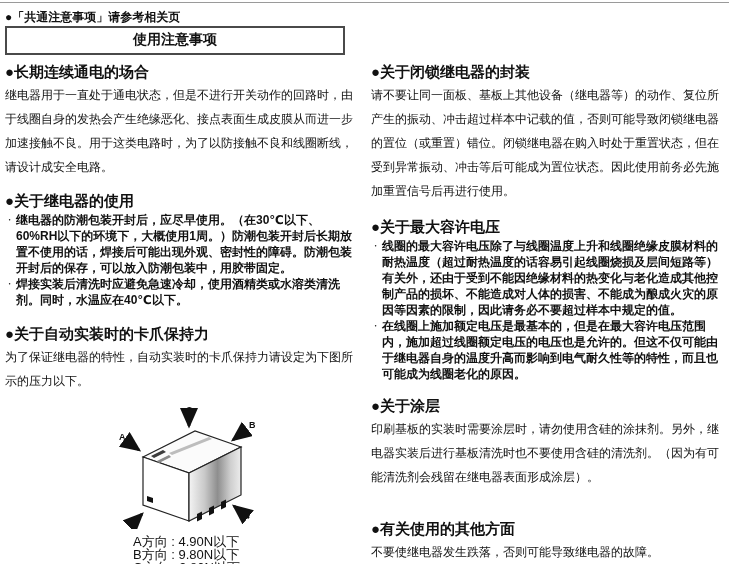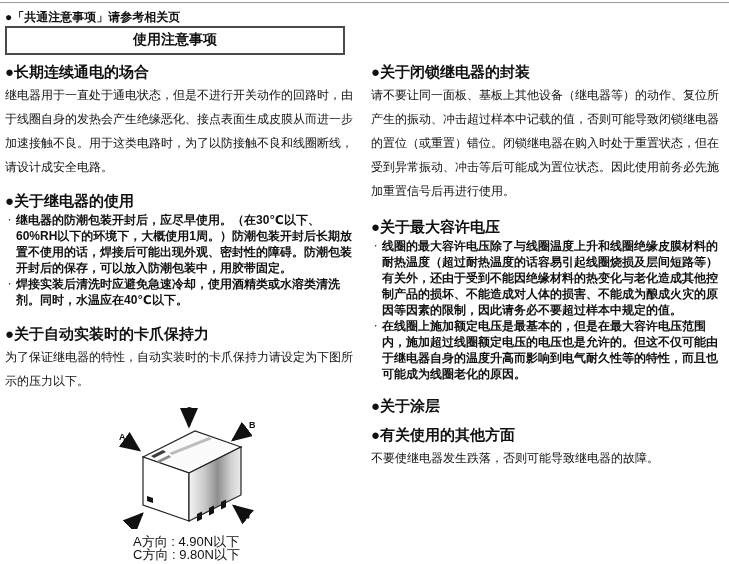--- a/index.html
+++ b/index.html
@@ -15,21 +15,21 @@
     font-size:14px;font-weight:bold;padding:3px 0 4px;background:#fff;
   }
   .cols{display:flex;margin-top:9px;gap:12px;}
   .col{width:356px;box-sizing:border-box;}
   .sec-h{font-size:15px;font-weight:bold;margin:0 0 4px 0;line-height:15px;}
   .body-text{font-size:12px;line-height:24px;margin:0;}
   .bullet{display:flex;font-size:12px;line-height:16px;margin:0;}
   .bullet .mk{width:11px;flex:none;font-size:9px;line-height:16px;}
   .bullet .bt{flex:1;font-weight:bold;}
   .mb14{margin-bottom:14px;} .mb16{margin-bottom:16px;}
-  .mb18{margin-bottom:18px;} .mb26{margin-bottom:14px;}
+  .mb18{margin-bottom:18px;} .mb26{margin-bottom:32px;}
   .diagram-wrap{margin:8px 0 0 104px;}
   .force-values{font-size:13px;line-height:13px;margin:2px 0 0 128px;}
   .clamp-note{font-size:10.5px;font-weight:bold;margin-top:16px;}
   .gray-box{
     display:inline-block;width:22px;height:9px;background:#b5b5b5;
     border:1px solid #555;vertical-align:-1px;margin:0 2px;
   }
   svg text{font-family:"Liberation Sans","DejaVu Sans",sans-serif;}
 </style>
 </head>
@@ -99,20 +99,21 @@
             <line x1="80" y1="15" x2="80" y2="25" stroke="#111" stroke-width="2.6" marker-end="url(#ah)"></line>
             <text x="140" y="27" font-size="9" font-weight="bold" fill="#111">B</text>
             <line x1="137" y1="29" x2="124" y2="39" stroke="#111" stroke-width="2.6" marker-end="url(#ah)"></line>
             <line x1="22" y1="124" x2="33" y2="113" stroke="#111" stroke-width="2.6" marker-end="url(#ah)"></line>
             <line x1="140" y1="117" x2="125" y2="105" stroke="#111" stroke-width="2.6" marker-end="url(#ah)"></line>
           </svg>
         </div>
 
         <div class="force-values">
           <div>A方向 : 4.90N以下</div>
+          <div>B方向 : 9.80N以下</div>
           <div>C方向 : 9.80N以下</div>
         </div>
 
         <div class="clamp-note">
           <span>请夹住</span><span class="gray-box"></span><span>部，而不要夹住中央或局部。</span>
         </div>
       </div>
 
     </div>
 
@@ -130,20 +131,21 @@
           <span class="bt">线圈的最大容许电压除了与线圈温度上升和线圈绝缘皮膜材料的耐热温度（超过耐热温度的话容易引起线圈烧损及层间短路等）有关外，还由于受到不能因绝缘材料的热变化与老化造成其他控制产品的损坏、不能造成对人体的损害、不能成为酿成火灾的原因等因素的限制，因此请务必不要超过样本中规定的值。</span>
         </div>
         <div class="bullet">
           <span class="mk">・</span>
           <span class="bt">在线圈上施加额定电压是最基本的，但是在最大容许电压范围内，施加超过线圈额定电压的电压也是允许的。但这不仅可能由于继电器自身的温度升高而影响到电气耐久性等的特性，而且也可能成为线圈老化的原因。</span>
         </div>
       </div>
 
       <div class="mb26">
         <div class="sec-h">●关于涂层</div>
+        <p class="body-text">印刷基板的实装时需要涂层时，请勿使用含硅的涂抹剂。另外，继电器实装后进行基板清洗时也不要使用含硅的清洗剂。（因为有可能清洗剂会残留在继电器表面形成涂层）。</p>
       </div>
 
       <div>
         <div class="sec-h">●有关使用的其他方面</div>
         <p class="body-text">不要使继电器发生跌落，否则可能导致继电器的故障。</p>
       </div>
     </div>
 
   </div>
 </div>

